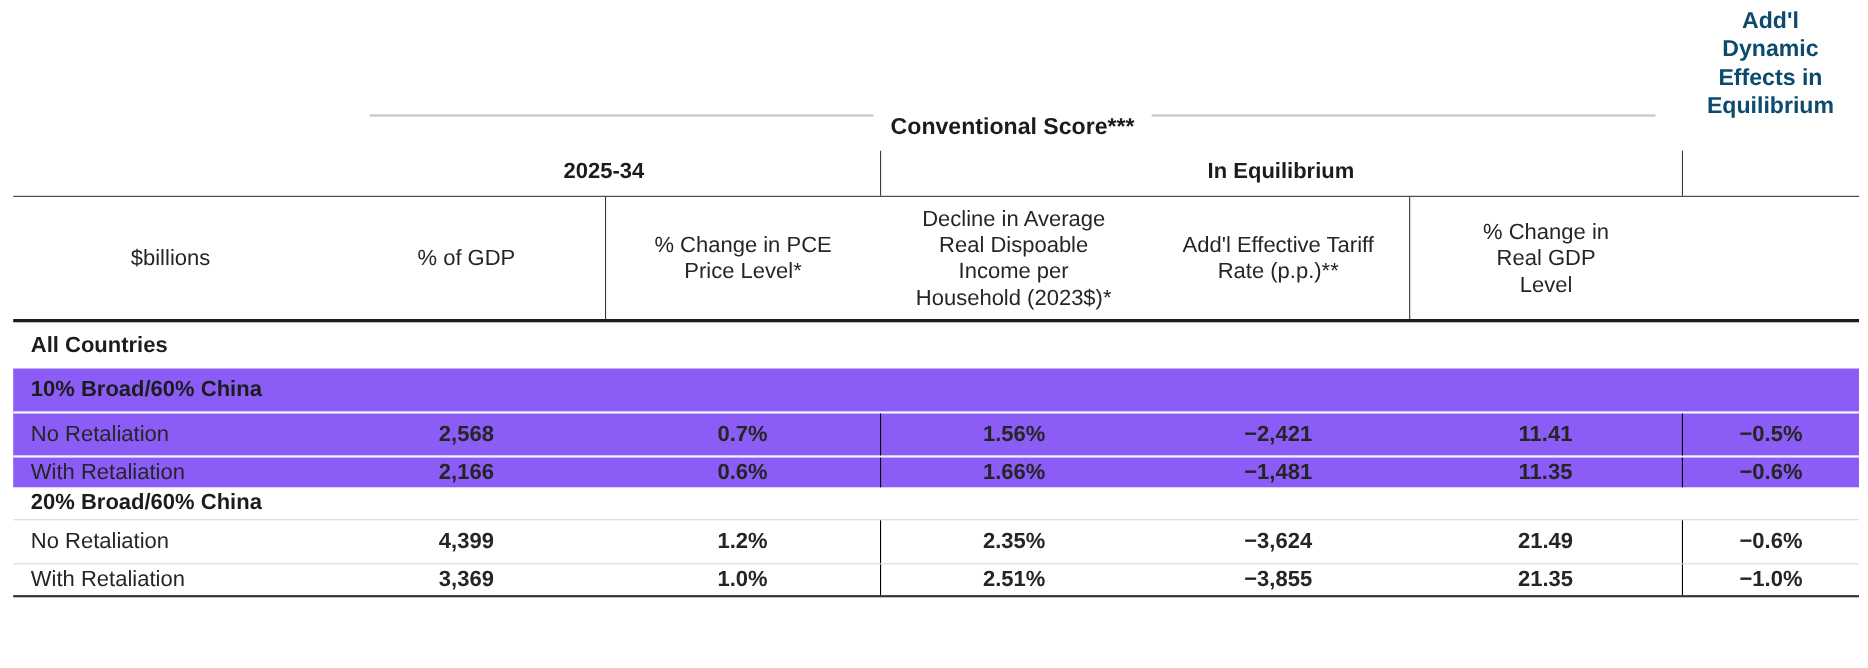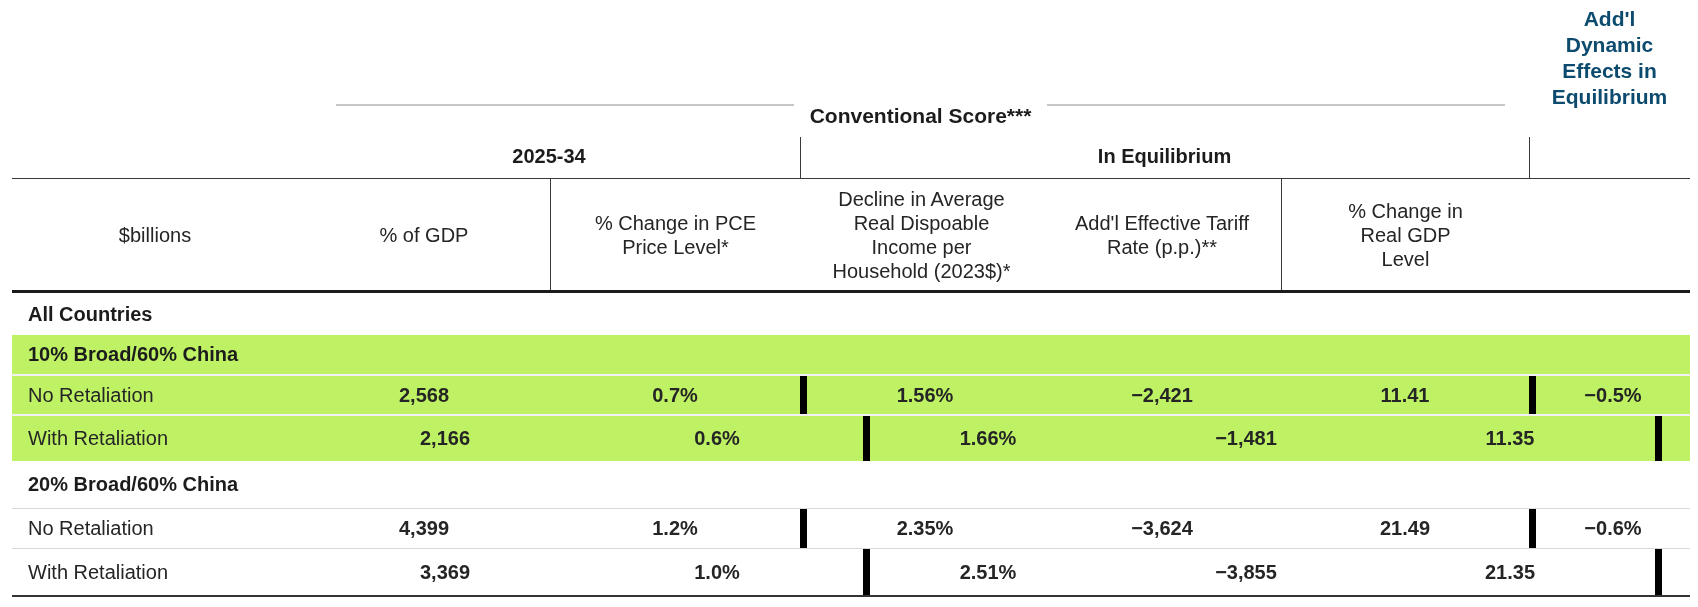--- a/index.html
+++ b/index.html
@@ -116,47 +116,47 @@
   }
 
   
   .row {
     display: grid;
     grid-template-columns: 286px 252px 250px 243px 238px 248px 161px;
     align-items: center;
     box-sizing: border-box;
     font-size: 20px;
   }
-  .row.gray { background: #bef264; }
+  .row.gray { background: #8b5cf6; }
   .row.sep-gray { border-top: 2px solid #f2f2f2; }
   .row.sep-white { border-top: 1px solid #d9d9d9; }
   .cell.label {
     padding-left: 16px;
     text-align: left;
   }
   .cell.num {
     text-align: center;
     height: 100%;
     display: flex;
     align-items: center;
     justify-content: center;
     box-sizing: border-box;
     font-weight: bold;
   }
   .cell.num.divl {
-    border-left: 7px solid #000000;
+    border-left: 1px solid #000000;
   }
   .row.group .cell.label {
     font-weight: 700;
     color: #1c1c1c;
   }
   .h42 { height: 42px; }
   .h39 { height: 39px; }
   .h40 { height: 40px; }
-  .h43 { height: 47px; gap: 21px; }
+  .h43 { height: 29px; }
 
   .table-bottom {
     border-bottom: 2px solid #333333;
   }
 </style>
 </head>
 <body>
 
 <div class="page">
 

